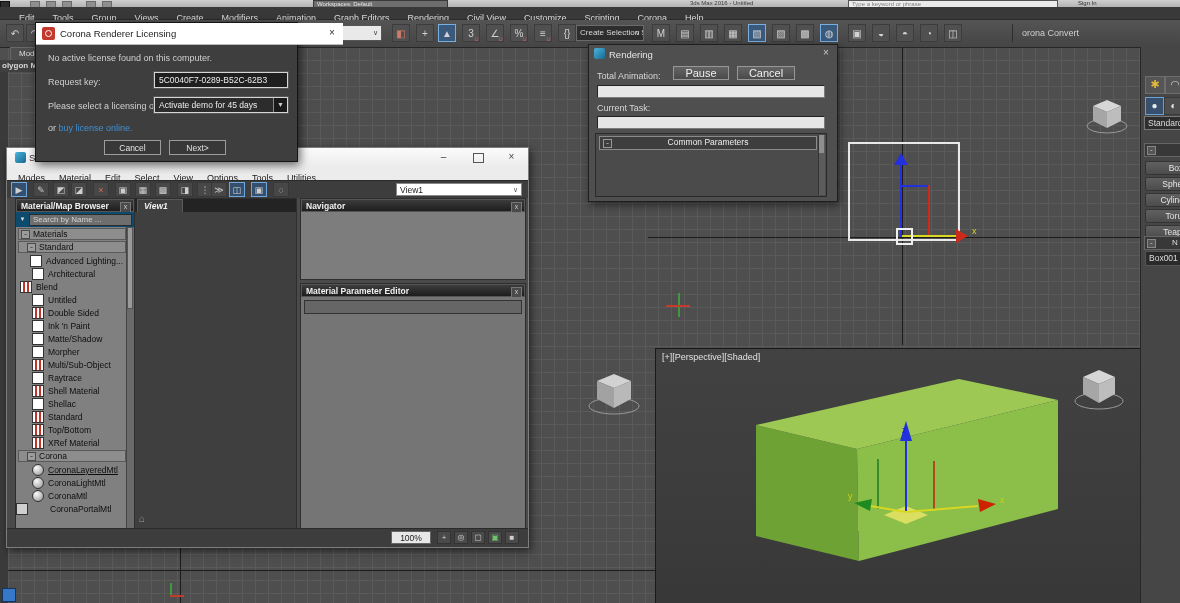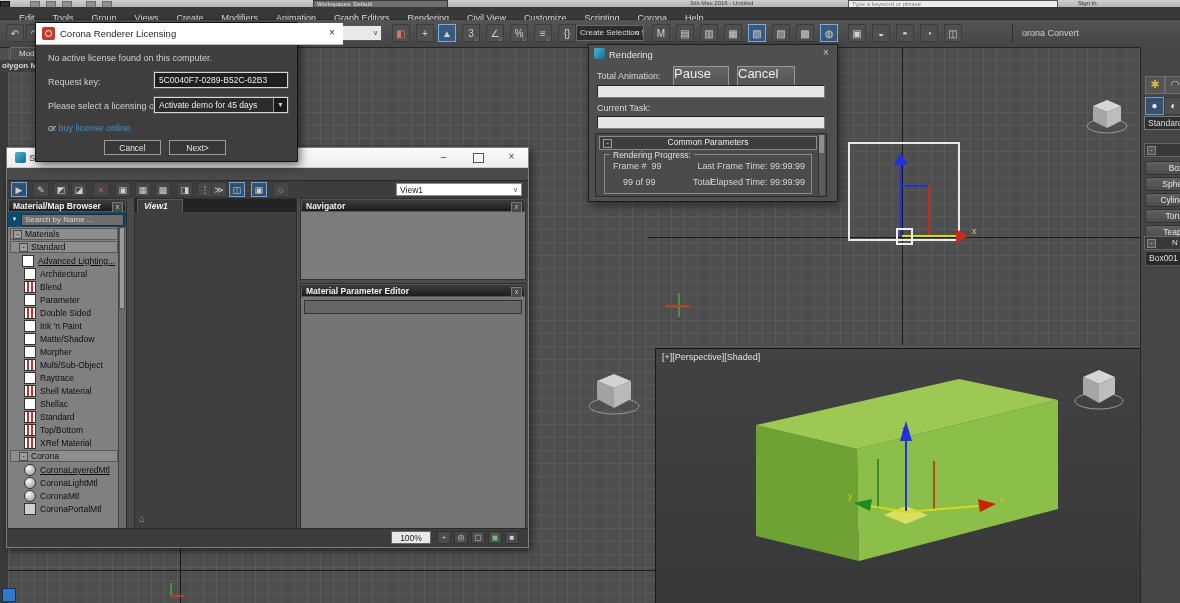--- a/index.html
+++ b/index.html
@@ -82,21 +82,21 @@
     color:#cfcfcf;font-size:9px;line-height:14px;text-align:center;box-sizing:border-box;}
   .sti.hl{background:#35506f;border-color:#6fa6dc;}
   #slViewdd{position:absolute;left:389px;top:2px;width:126px;height:13px;background:#fff;border:1px solid #888;
     color:#222;font-size:8.5px;line-height:12px;padding:0 3px;box-sizing:border-box;}
   #slViewdd .car{float:right;font-size:7px;color:#555;}
   #slContent{position:absolute;left:0;top:50px;width:100%;height:331px;background:#4a4a4a;}
   .phdr{position:absolute;height:13px;background:linear-gradient(#3c3c3c,#1d1d1d);border:1px solid #555;
     color:#f0f0f0;font-size:8.5px;font-weight:bold;line-height:12px;padding-left:4px;box-sizing:border-box;}
   .phdr .x{position:absolute;right:2px;top:2px;width:9px;height:9px;background:#4a4a4a;border:1px solid #777;
     color:#ccc;font-size:7px;line-height:8px;text-align:center;font-weight:normal;}
-  #browser{position:absolute;left:0;top:0;width:120px;height:331px;background:#808080;border:1px solid #2e2e2e;box-sizing:border-box;}
+  #browser{position:absolute;left:8px;top:0;width:120px;height:331px;background:#808080;border:1px solid #2e2e2e;box-sizing:border-box;}
   #bsearch{position:absolute;left:0;top:13px;width:100%;height:15px;background:#0c4a6e;box-sizing:border-box;padding:2px;}
   #bsearch .funnel{position:absolute;left:2px;top:3px;width:9px;height:9px;color:#ddd;font-size:6px;line-height:9px;text-align:center;}
   #bsearch .sin{position:absolute;left:13px;top:2px;right:2px;height:10px;background:#6e6e6e;border:1px solid #2c2c2c;
     color:#d2d2d2;font-size:8px;line-height:10px;padding-left:3px;overflow:hidden;white-space:nowrap;}
   #blist{position:absolute;left:0;top:28px;width:112px;bottom:0;overflow:hidden;}
   .mrow{height:13px;display:flex;align-items:center;font-size:8.5px;color:#0d0d0d;box-sizing:border-box;overflow:hidden;white-space:nowrap;}
   .mrow.group{background:#8d8d8d;border:1px solid #5a5a5a;margin:1px 2px;height:12px;}
   .mrow.group .dash{display:inline-block;width:7px;height:7px;border:1px solid #4a4a4a;background:#9c9c9c;
     font-size:8px;line-height:5px;text-align:center;margin-right:3px;}
   .mrow.group .dash::before{content:"-";}
@@ -119,22 +119,22 @@
     color:#222;font-size:8.5px;line-height:12px;text-align:center;box-sizing:border-box;}
   .ssi{position:absolute;top:2px;width:14px;height:13px;background:#4a4a4a;border:1px solid #333;
     color:#cfcfcf;font-size:8px;line-height:12px;text-align:center;box-sizing:border-box;}
   .ssi.green{color:#6fc36f;}
   
   #rdlg{left:588px;top:44px;width:248px;height:156px;background:#4f4f4f;border:1px solid #1f1f1f;
     box-shadow:2px 3px 8px rgba(0,0,0,.5);font-size:9px;color:#dedede;}
   #rdlg .ttl{position:absolute;left:20px;top:4px;font-size:9.5px;color:#e4e4e4;}
   .dlgico{position:absolute;left:5px;top:3px;width:11px;height:11px;background:linear-gradient(135deg,#49b6de,#19688f);border-radius:2px;}
   .dlgx{position:absolute;right:5px;top:3px;width:12px;height:11px;color:#c9c9c9;font-size:10px;line-height:10px;text-align:center;}
-  .rbtn{position:absolute;height:30px;background:linear-gradient(#646464,#4a4a4a);border:1px solid #969696;
-    color:#efefef;font-size:13px;line-height:13px;text-align:left;box-sizing:border-box;}
+  .rbtn{position:absolute;height:14px;background:linear-gradient(#646464,#4a4a4a);border:1px solid #969696;
+    color:#efefef;font-size:11px;line-height:13px;text-align:center;box-sizing:border-box;}
   .pbar{position:absolute;left:8px;width:226px;height:11px;background:#e6e6e6;
     border-top:1px solid #222;border-left:1px solid #222;border-bottom:1px solid #7b7b7b;border-right:1px solid #7b7b7b;}
   #rollout{position:absolute;left:6px;top:88px;width:230px;height:62px;border:1px solid #2a2a2a;background:#4b4b4b;}
   #rohdr{position:absolute;left:3px;top:2px;right:9px;height:12px;background:#3e3e3e;border:1px solid #8a8a8a;
     text-align:center;font-size:8.5px;line-height:11px;color:#efefef;}
   #rohdr .minus{position:absolute;left:3px;top:2px;width:7px;height:7px;border:1px solid #999;font-size:8px;line-height:5px;color:#ddd;}
   #rprog{position:absolute;left:8px;top:20px;right:14px;height:38px;border:1px solid #8a8a8a;}
   #rprog .legend{position:absolute;left:5px;top:-5px;background:#4b4b4b;padding:0 3px;font-size:8.5px;color:#e2e2e2;}
   #rscroll{position:absolute;right:1px;top:1px;width:6px;height:60px;background:#5c5c5c;border-left:1px solid #333;}
   #rsthumb{position:absolute;left:0;top:0;width:5px;height:18px;background:#8e8e8e;}
@@ -304,20 +304,23 @@
   </div>
 
   <div class="abs" id="slate">
     <div id="slTitle">
       <div class="dlgico" style="left:8px;top:4px;"></div>
       <span class="ttl">Slate Material Editor</span>
       <span class="winbtn" style="right:78px;">–</span>
       <span class="winbtn" style="right:44px;border:1px solid #555;width:9px;height:8px;top:5px;"></span>
       <span class="winbtn" style="right:10px;">×</span>
     </div>
+    <div id="slMenu">
+      <span class="mi">Modes</span><span class="mi">Material</span><span class="mi">Edit</span><span class="mi">Select</span><span class="mi">View</span><span class="mi">Options</span><span class="mi">Tools</span><span class="mi">Utilities</span>
+    </div>
     <div id="slTb">
       <div>
         <div class="sti hl" style="left: 4px;"><span>▶</span></div>
           <div class="sti" style="left: 26px;"><span>✎</span></div>
           <div class="sti" style="left: 46px;"><span>◩</span></div>
           <div class="sti" style="left: 64px;"><span>◪</span></div>
           <div class="sti" style="left: 86px; color: rgb(224, 106, 90);"><span>×</span></div>
           <div class="sti" style="left: 108px;"><span>▣</span></div>
           <div class="sti" style="left: 128px;"><span>▦</span></div>
           <div class="sti" style="left: 148px;"><span>▩</span></div>
@@ -344,39 +347,39 @@
           <div class="mrow group" style="padding-left: 2px;">
               <span class="dash"></span>
 
               <span class="lbl">Materials</span>
             </div>
             <div class="mrow group" style="padding-left: 8px;">
               <span class="dash"></span>
 
               <span class="lbl">Standard</span>
             </div>
-            <div class="mrow item" style="padding-left: 14px; text-decoration: underline;">
+            <div class="mrow item" style="padding-left: 14px;">
 
               <span class="sw plain"></span>
               <span class="lbl">Advanced Lighting...</span>
             </div>
             <div class="mrow item" style="padding-left: 16px;">
 
               <span class="sw plain"></span>
               <span class="lbl">Architectural</span>
             </div>
-            <div class="mrow item" style="padding-left: 16px; text-align: center;">
+            <div class="mrow item" style="padding-left: 4px; text-align: center;">
 
               <span class="sw dual"></span>
               <span class="lbl">Blend</span>
             </div>
             <div class="mrow item" style="padding-left: 16px;">
 
               <span class="sw plain"></span>
-              <span class="lbl">Parameter</span>
+              <span class="lbl">Untitled</span>
             </div>
             <div class="mrow item" style="padding-left: 16px;">
 
               <span class="sw dual"></span>
               <span class="lbl">Double Sided</span>
             </div>
             <div class="mrow item" style="padding-left: 16px;">
 
               <span class="sw plain"></span>
               <span class="lbl">Ink 'n Paint</span>
@@ -439,21 +442,21 @@
             <div class="mrow item" style="padding-left: 16px;">
 
               <span class="sw sphere"></span>
               <span class="lbl">CoronaLightMtl</span>
             </div>
             <div class="mrow item" style="padding-left: 16px;">
 
               <span class="sw sphere"></span>
               <span class="lbl">CoronaMtl</span>
             </div>
-            <div class="mrow item" style="padding-left: 16px;">
+            <div class="mrow item" style=" gap: 18px;">
 
               <span class="sw flat"></span>
               <span class="lbl">CoronaPortalMtl</span>
             </div>
         </div>
         <div id="bscroll">
             <div id="bthumb"></div>
           </div>
       </div>
 
@@ -497,28 +500,20 @@
     <div class="rbtn" style="left:84px;top:21px;width:56px;">Pause</div>
     <div class="rbtn" style="left:148px;top:21px;width:58px;">Cancel</div>
     <div class="pbar" style="top:40px;"></div>
     <span class="abs lbl9" style="left:8px;top:58px;">Current Task:</span>
     <span class="abs lbl9" style="left:74px;top:70px;">Transforming Vertices...</span>
     <div class="pbar" style="top:71px;"></div>
     <div id="rollout">
       <div id="rohdr">
         <span class="minus">-</span><span>Common Parameters</span>
       </div>
-      <div id="rprog">
-        <span class="legend">Rendering Progress:</span>
-        <span class="abs lbl9" style="left:8px;top:6px;"><span>Frame #</span>&nbsp;&nbsp;<span>99</span></span>
-        <span class="abs lbl9" style="right:6px;top:6px;">Last Frame Time: 99:99:99</span>
-        <span class="abs lbl9" style="left:18px;top:22px;">99 of 99</span>
-        <span class="abs lbl9" style="left:88px;top:22px;">Total</span>
-        <span class="abs lbl9" style="right:6px;top:22px;">Elapsed Time: 99:99:99</span>
-      </div>
       <div id="rscroll">
           <div id="rsthumb"></div>
         </div>
     </div>
   </div>
 
   <div class="abs" id="cdlg">
     <div id="ctitle">
       <div id="cicon"></div>
       <span class="ttl">Corona Renderer Licensing</span>

